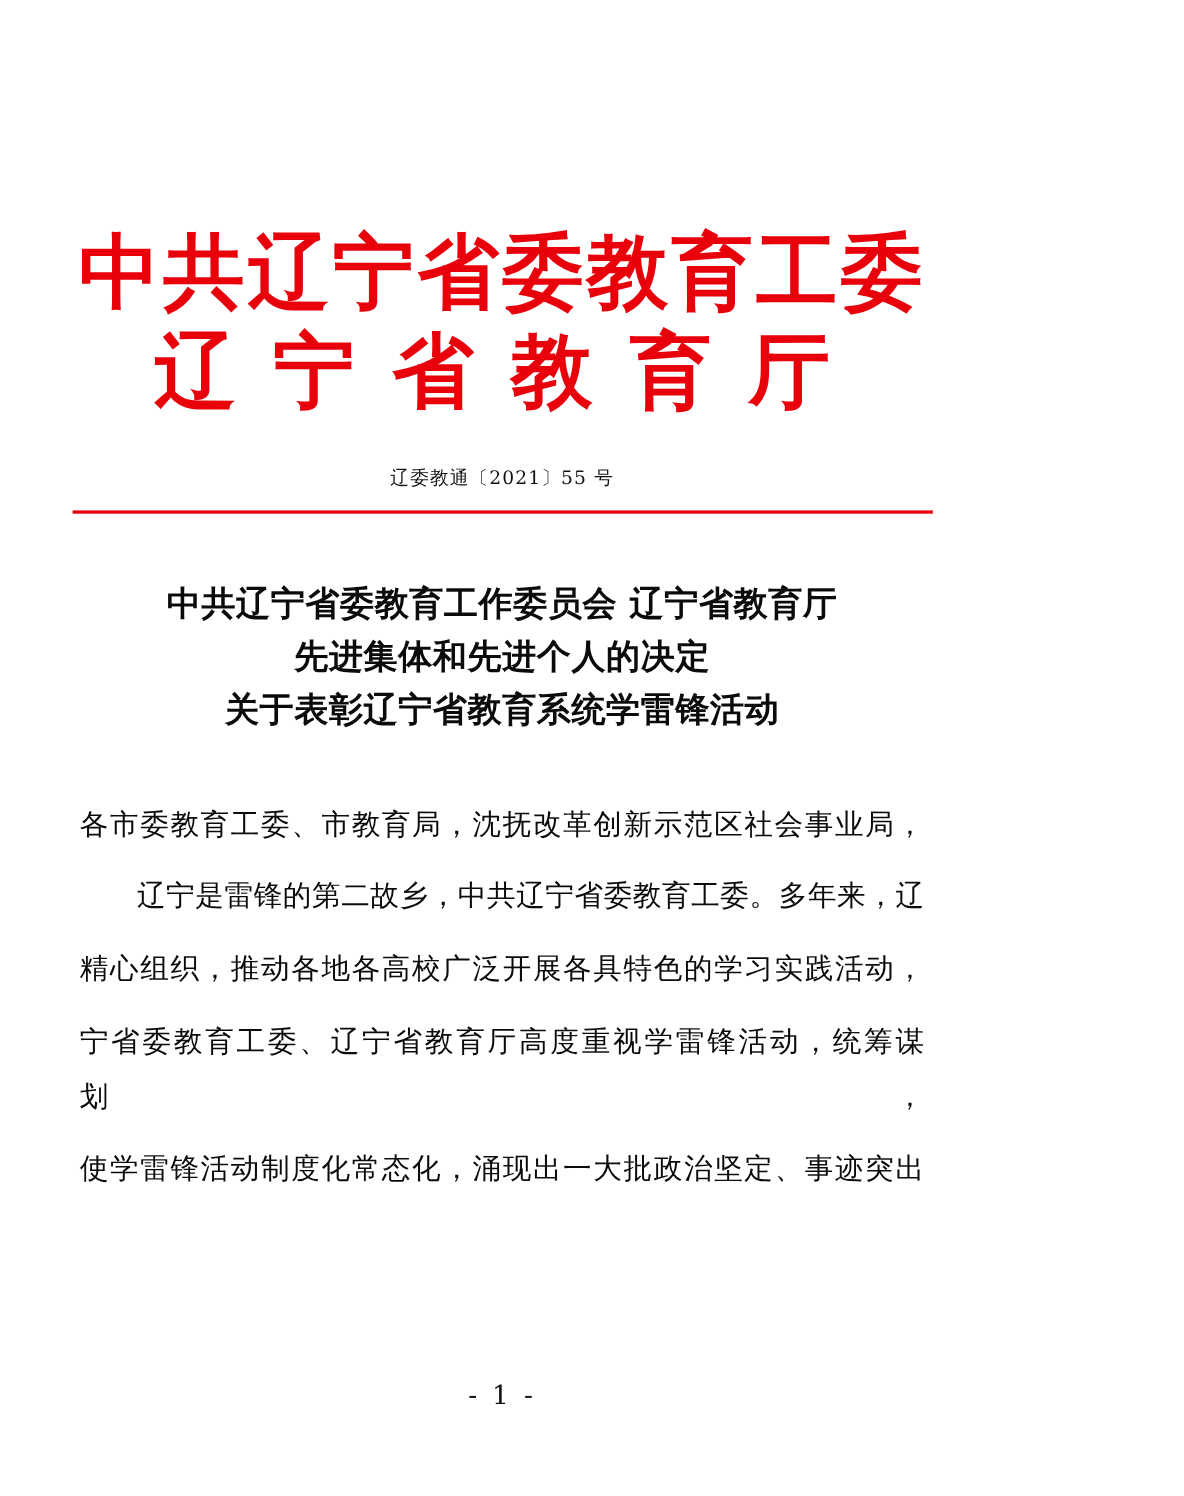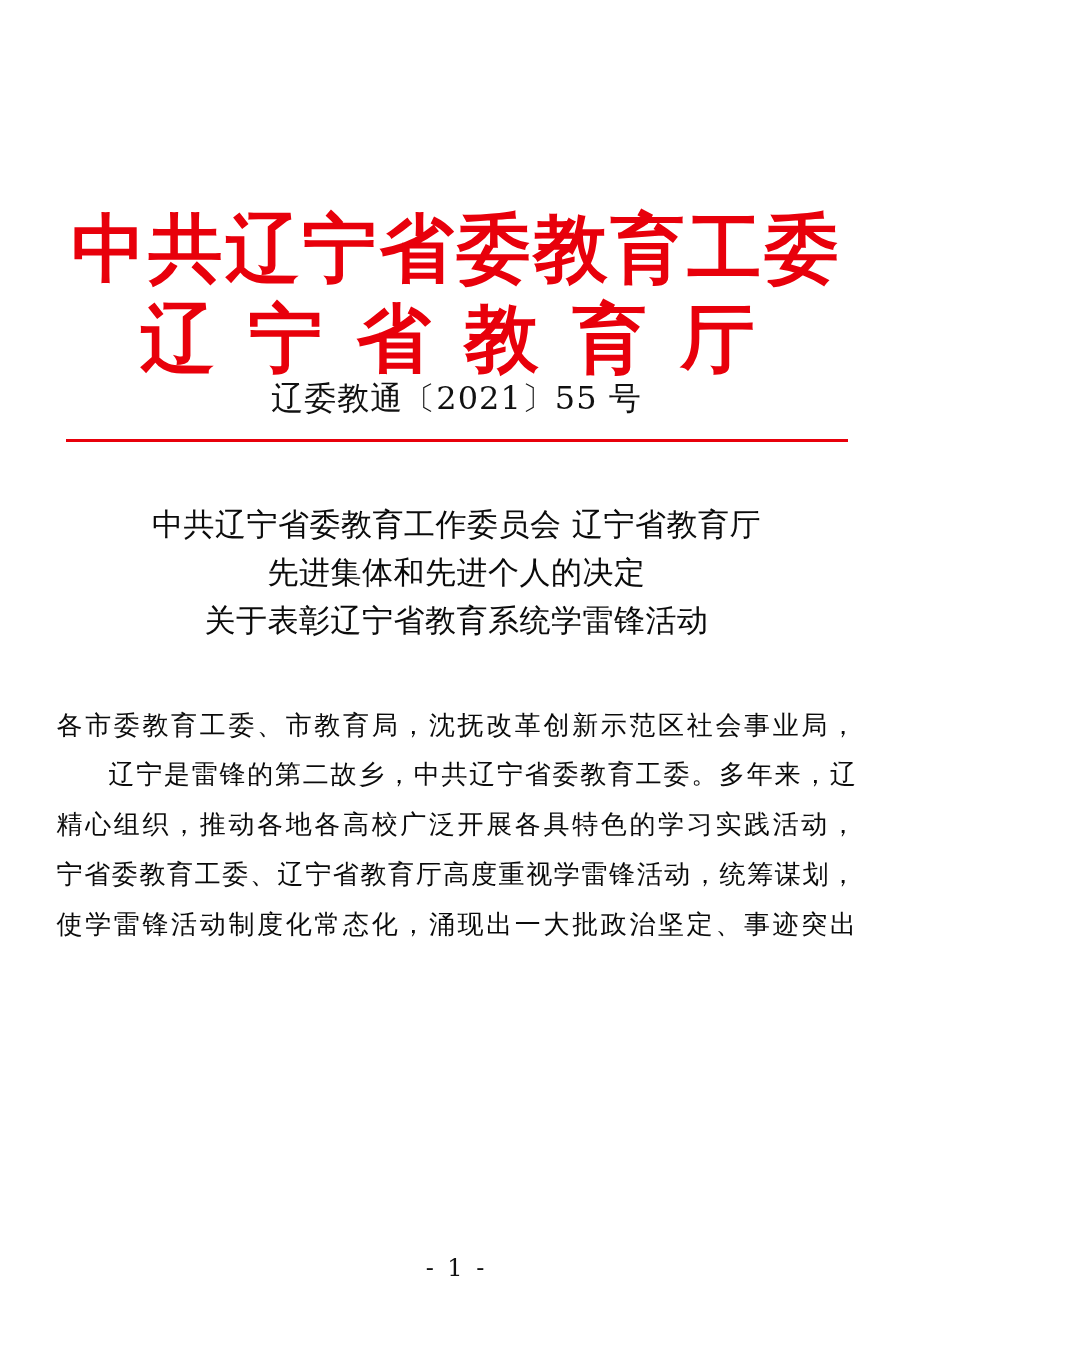--- a/index.html
+++ b/index.html
@@ -41,57 +41,58 @@
   }
   .masthead-line.l2 {
     font-size: 74px;
     letter-spacing: 34px;
     padding-left: 16px;
     margin-top: 12px;
   }
 
   
   .docnum {
+    margin-top: 46px;
     text-align: center;
-    font-size: 32px;
+    font-size: 17px;
     color: #111111;
     letter-spacing: 1px;
     font-family: "DejaVu Serif", "Liberation Serif", serif;
   }
   .red-rule {
     margin: 18px auto 0 auto;
     width: 782px;
     height: 3px;
     background: #e8000b;
   }
 
   
   .title-block {
     margin: 58px auto 0 auto;
     width: 820px;
     text-align: center;
-    font-weight: 400;
+    font-weight: 700;
     font-size: 31px;
     line-height: 1.55;
     color: #0b0b0b;
     letter-spacing: 0.5px;
   }
 
   
   .body-block {
     margin: 56px auto 0 auto;
     width: 800px;
     font-size: 26px;
     line-height: 1.92;
     color: #0b0b0b;
     letter-spacing: 0.5px;
     text-align: justify;
   }
   .body-block p {
-    margin: 0;
+    margin: 16px;
   }
   .body-block p.indent {
     text-indent: 52px;
   }
   .justify-stretch {
     text-align: justify;
     text-align-last: justify;
   }
 
   

